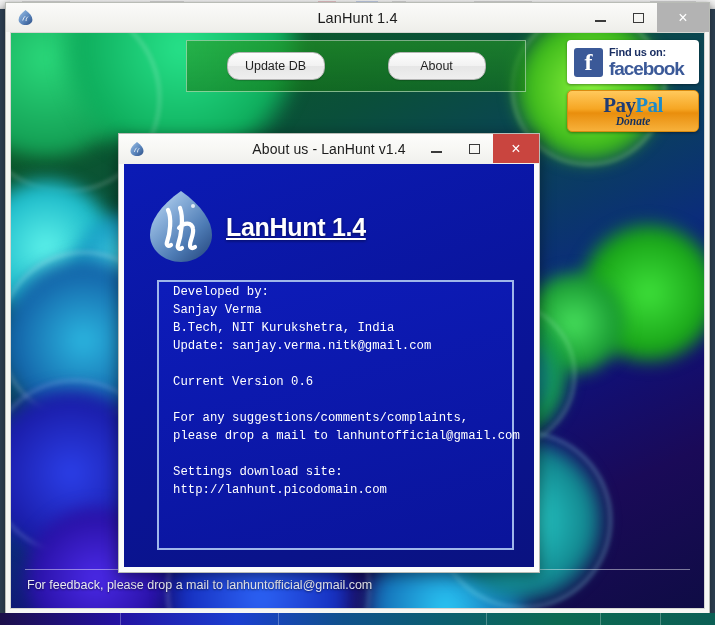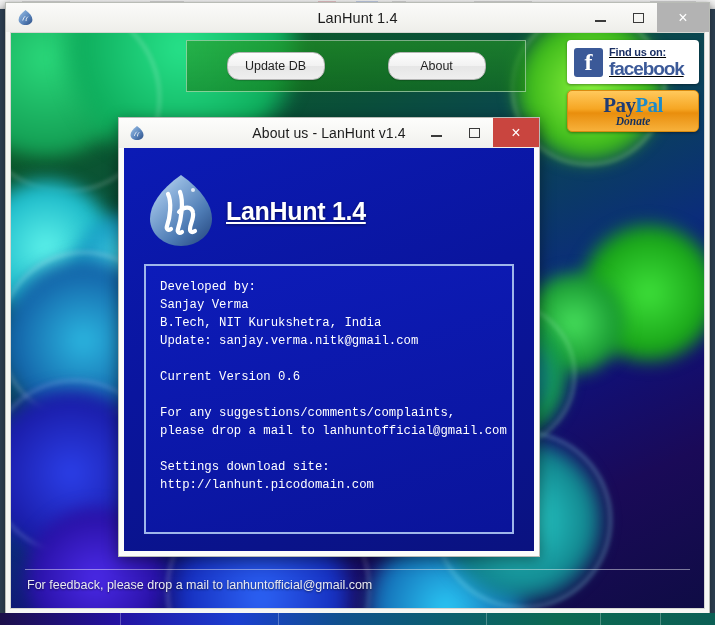--- a/index.html
+++ b/index.html
@@ -203,21 +203,21 @@
     width: 29px; height: 29px;
     background: #3b5998;
     border-radius: 3px;
     color: #fff;
     font-family: "Liberation Serif", serif;
     font-weight: bold;
     font-size: 24px;
     line-height: 29px;
     text-align: center;
   }
-  .fb-words { line-height: 1; text-decoration: underline; }
+  .fb-words { line-height: 1; }
   .fb-find {
     font-size: 11px; color: #1a2f63; font-weight: bold; letter-spacing: -.2px;
   }
   .fb-name {
     font-size: 19px; color: #3b5998; font-weight: bold;
     letter-spacing: -1.1px; margin-top: 1px;
   }
   .pp-badge {
     height: 42px;
     border-radius: 5px;
@@ -313,25 +313,25 @@
   .brand-name {
     font-size: 25px;
     font-weight: bold;
     color: #ffffff;
     text-decoration: underline;
     letter-spacing: -.3px;
     text-shadow: 0 1px 3px rgba(0,0,0,.5);
   }
 
   .info-box {
-    margin: 6px 8px 0 8px;
+    margin: 6px 8px 0 21px;
     border: 2px solid #9fb6ea;
     background: #0b18ad;
     background: linear-gradient(165deg,#0d1cba 0%, #0a149a 100%);
-    padding: 12px 14px;
+    padding: 1px 14px;
     height: 270px;
   }
   .info-line {
     font-family: "Liberation Mono", "DejaVu Sans Mono", monospace;
     font-size: 12.3px;
     line-height: 18px;
     color: #ffffff;
     white-space: pre;
   }
   .info-line.blank { height: 18px; }
@@ -428,21 +428,21 @@
           <div class="pp-name">
             <span class="pal1">Pay</span><span class="pal2">Pal</span>
           </div>
           <div class="pp-donate">Donate</div>
         </div>
       </div>
 
       <div class="footer-rule"></div>
       <div class="footer-text">For feedback, please drop a mail to lanhuntofficial@gmail.com</div>
 
-      <div id="about-dialog" style="left:107px; top:84px;">
+      <div id="about-dialog" style="left:107px; top:100px;">
 
         <div class="dlg-title">
           <div class="dlg-icon">
             <svg class="leafdrop" viewBox="0 0 32 32">
               <path d="M16 2 C24 8 29 14 29 20 C29 26 23 30 16 30 C9 30 3 26 3 20 C3 14 8 8 16 2 Z" fill="url(#lg1)"></path>
               <path d="M11 21 c1-4 3-6 4-7 m2 8 c0-4 2-6 3-7" stroke="#ffffff" stroke-width="1.6" fill="none" stroke-linecap="round"></path>
             </svg>
           </div>
           <div class="title-text">About us - LanHunt v1.4</div>
 

